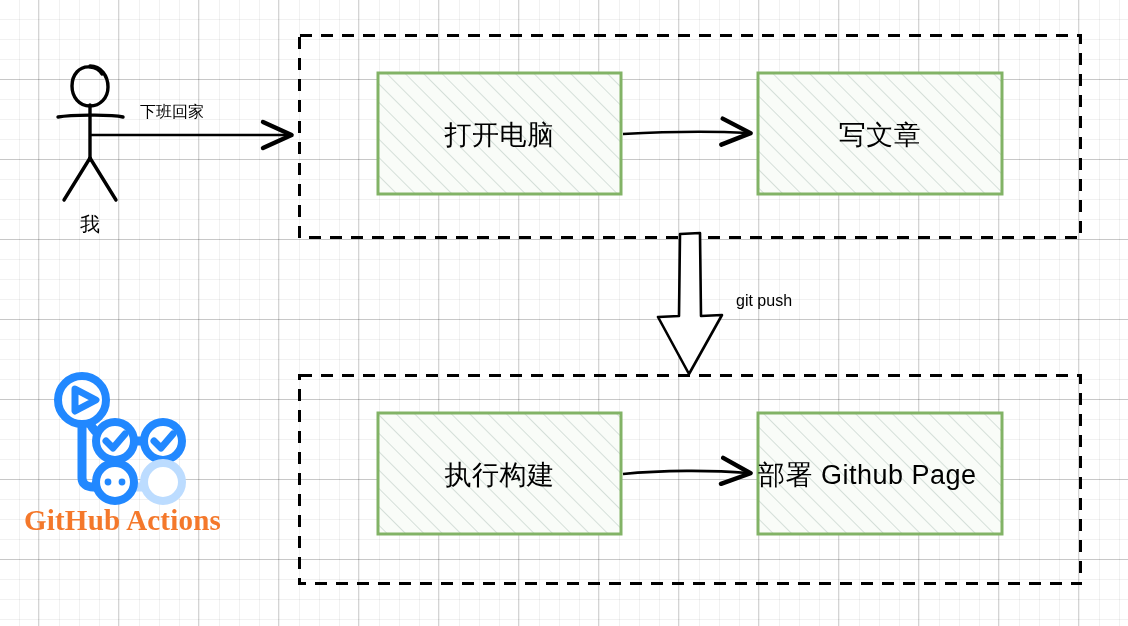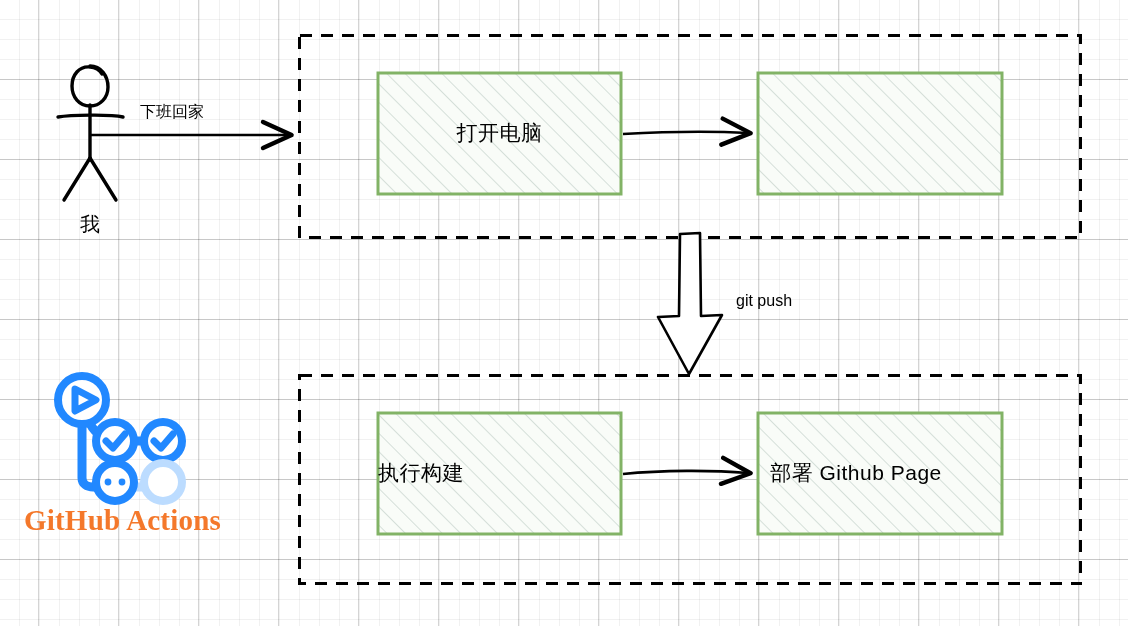--- a/index.html
+++ b/index.html
@@ -30,21 +30,21 @@
     height: 626px;
     pointer-events: none;
   }
   .label {
     position: absolute;
     color: #000000;
     white-space: nowrap;
     line-height: 1;
   }
   .box-label {
-    font-size: 21px;
+    font-size: 27px;
     letter-spacing: 0.5px;
   }
   .edge-label {
     font-size: 16px;
   }
   .actor-label {
     font-size: 20px;
   }
   .ga-wordmark {
     position: absolute;
@@ -159,22 +159,23 @@
       </g>
 
       <g>
         <circle cx="163" cy="482" r="19" fill="#ffffff" stroke="#bcdcff" stroke-width="8"></circle>
       </g>
     </g>
   </svg>
 
   <div class="label box-label" style="left:378px; top:122px; width:243px; text-align:center;">打开电脑</div>
 
+  <div class="label box-label" style="left:758px; top:122px; width:244px; text-align:center;">写文章</div>
 
-  <div class="label box-label" style="left:378px; top:462px; width:243px; ">执行构建</div>
+  <div class="label box-label" style="left:378px; top:462px; width:243px; text-align:center;">执行构建</div>
 
   <div class="label box-label" style="left:758px; top:462px; width:196px; text-align:center;">部署 Github Page</div>
 
   <div class="label edge-label" style="left:140px; top:104px;">下班回家</div>
 
   <div class="label edge-label" style="left:736px; top:293px;">git push</div>
 
   <div class="label actor-label" style="left:50px; top:214px; width:80px; text-align:center;">我</div>
 
   <div class="ga-wordmark">GitHub Actions</div>

